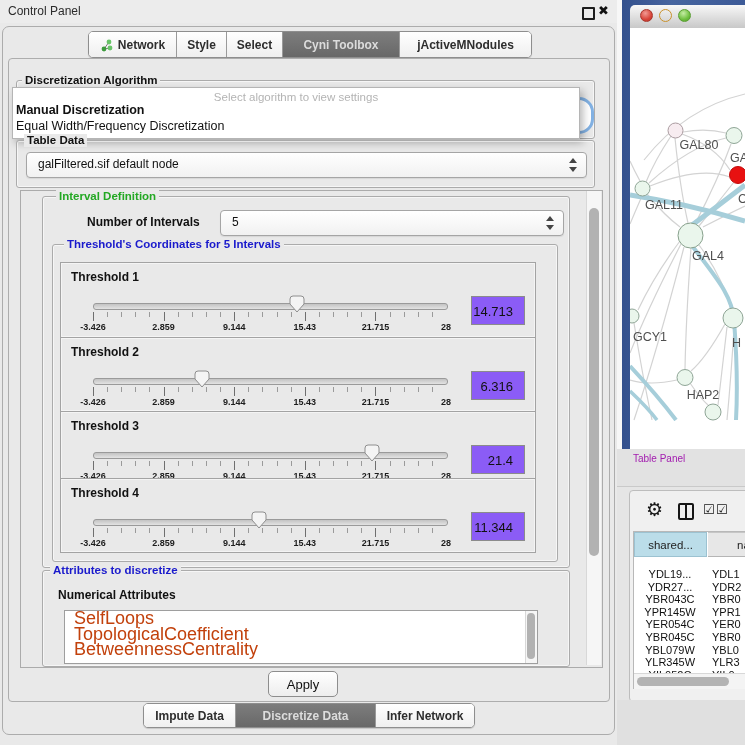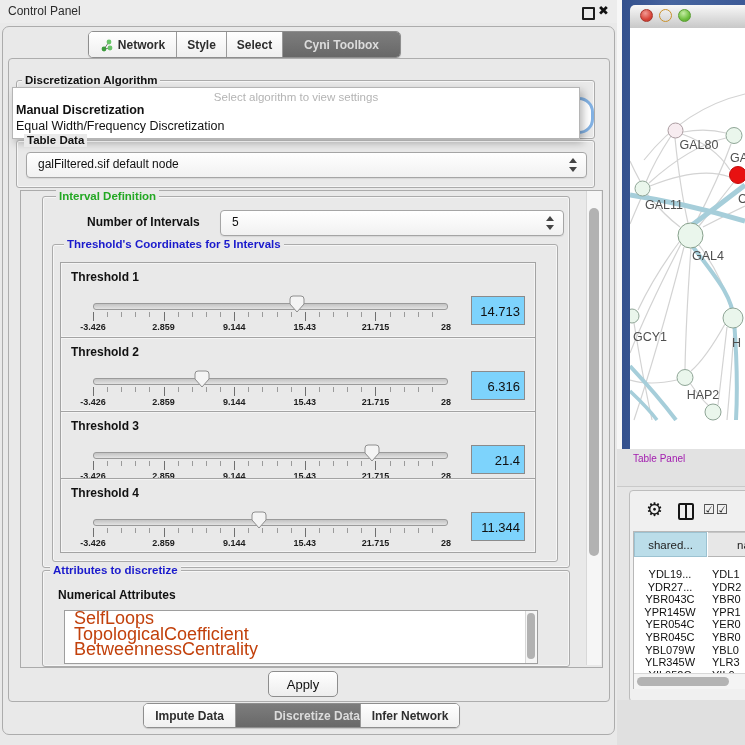--- a/index.html
+++ b/index.html
@@ -38,21 +38,21 @@
   .popup .it.b{font-weight:bold;}
   
   .tpanel{left:60px;width:474px;border:1px solid #A3A3A3;background:#E9E9E9;box-shadow:inset 0 0 0 1px rgba(255,255,255,.5);}
   .tlabel{position:absolute;left:10px;top:7px;font-size:12px;font-weight:bold;color:#111;}
   .zone{position:absolute;left:32px;top:0;width:353px;height:100%;}
   .track{position:absolute;left:0;top:40px;width:100%;height:5px;border:1px solid #9A9A9A;border-radius:3px;background:linear-gradient(#c3c3c3,#e3e3e3);}
   .thumb{position:absolute;top:32px;width:16px;height:18px;}
   .ticksmin{position:absolute;left:0;top:49px;width:100%;height:5px;background:repeating-linear-gradient(90deg,#9a9a9a 0 1px,transparent 1px 14.12px);}
   .ticksmaj{position:absolute;left:0;top:49px;width:100%;height:9px;background:repeating-linear-gradient(90deg,#6f6f6f 0 1px,transparent 1px 70.6px);}
   .sc{position:absolute;top:59px;transform:translateX(-50%);font-size:9px;font-weight:bold;color:#1c1c1c;white-space:nowrap;}
-  .vbox{position:absolute;left:410px;top:33px;width:54px;height:29px;background:#7dd3fc;border:1px solid #8B8B8B;font-size:13px;color:#111;text-align:right;line-height:29px;padding-right:4px;box-sizing:border-box;}
+  .vbox{position:absolute;left:410px;top:33px;width:54px;height:29px;background:#8b5cf6;border:1px solid #8B8B8B;font-size:13px;color:#111;text-align:right;line-height:29px;padding-right:11px;box-sizing:border-box;}
   
   .sbtrack{background:#F6F6F6;border-left:1px solid #D8D8D8;}
   .sbthumb{background:#B2B2B2;border-radius:5px;}
   
   .list{background:#fff;border:1px solid #9E9E9E;}
   .list .li{font-size:18px;color:#c2410c;padding-left:9px;line-height:15.5px;}
   
   .btn{background:linear-gradient(#ffffff,#ededed);border:1px solid #8D8D8D;border-radius:5px;font-size:13px;color:#111;display:flex;align-items:center;justify-content:center;}
   
   .gap{left:617px;top:0;width:5px;height:449px;background:#F7F7F7;}
@@ -106,20 +106,23 @@
     </div>
     <div class="seg" style="width:50px;">
         <span>Style</span>
       </div>
     <div class="seg" style="width:56px;">
         <span>Select</span>
       </div>
     <div class="seg sel" style="width:117px;">
         <span>Cyni Toolbox</span>
       </div>
+    <div class="seg" style="width:131px;">
+        <span>jActiveMNodules</span>
+      </div>
   </div>
 
   <div class="abs content"></div>
 
   <div class="abs group" style="left:16px;top:80px;width:577px;height:57px;"></div>
   <div class="chip" style="left:22px;top:74px;color:#111;">Discretization Algorithm</div>
   <div class="abs" style="left:548px;top:97px;width:40px;height:31px;border:3px solid #82B1E3;border-radius:15px;background:#fff;"></div>
 
   <div class="abs popup" style="left:12px;top:87px;width:566px;height:50px;">
     <div class="hint">Select algorithm to view settings</div>
@@ -240,21 +243,21 @@
   </div>
 
   <div class="abs btn" style="left:268px;top:671px;width:68px;height:24px;">
       <span>Apply</span>
     </div>
 
   <div class="abs segbar2" style="left:143px;top:703px;">
     <div class="seg" style="width:92px;">
         <span>Impute Data</span>
       </div>
-    <div class="seg sel" style="width:125px;justify-content:flex-end;">
+    <div class="seg sel" style="width:140px;">
         <span>Discretize Data</span>
       </div>
     <div class="seg" style="width:98px;">
         <span>Infer Network</span>
       </div>
   </div>
 
   <div class="abs gap"></div>
   <div class="abs netwin"></div>
   <div class="abs mtitle">

